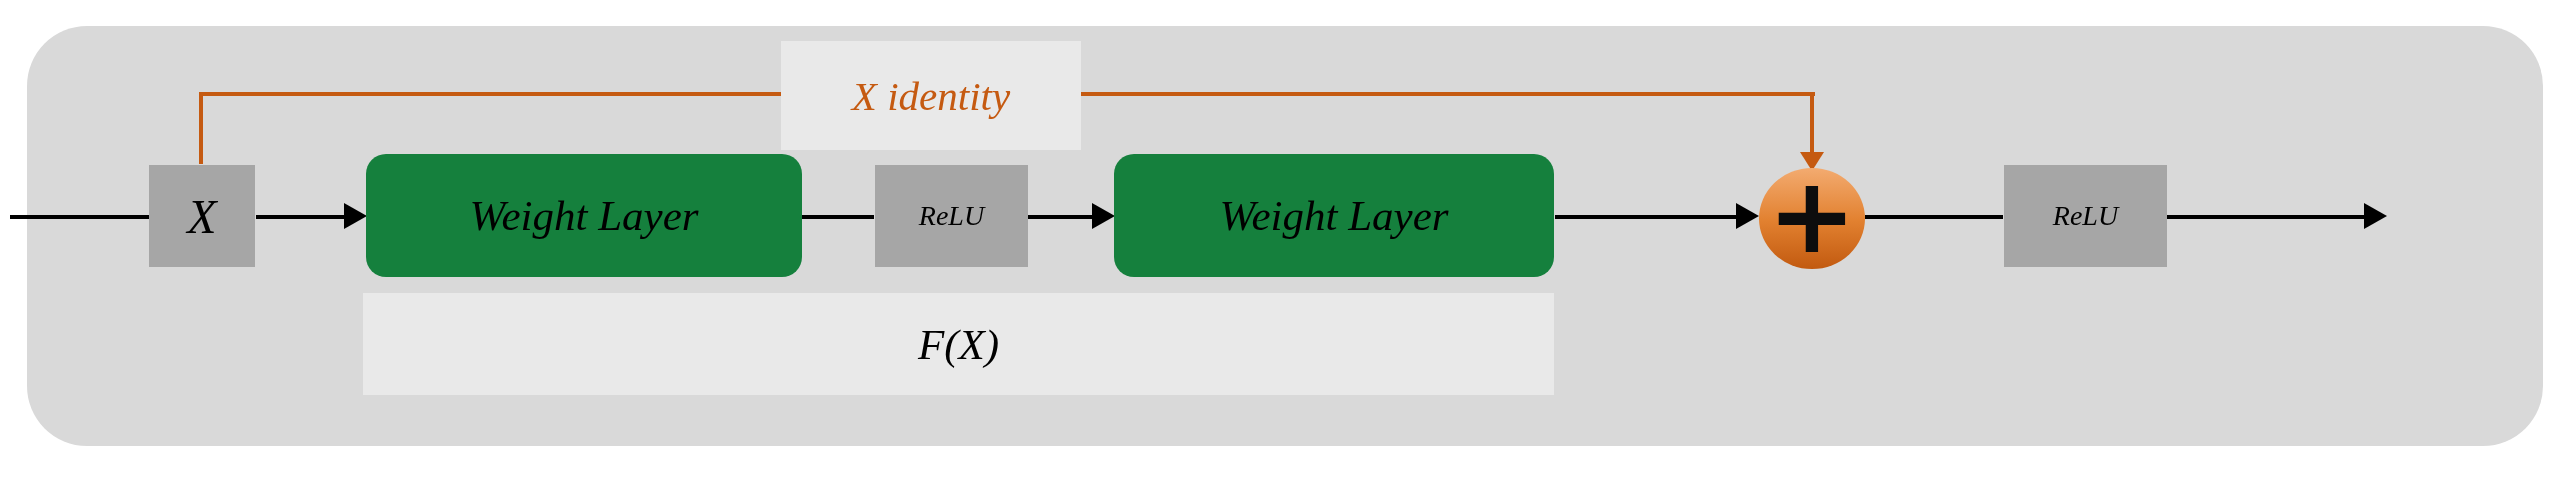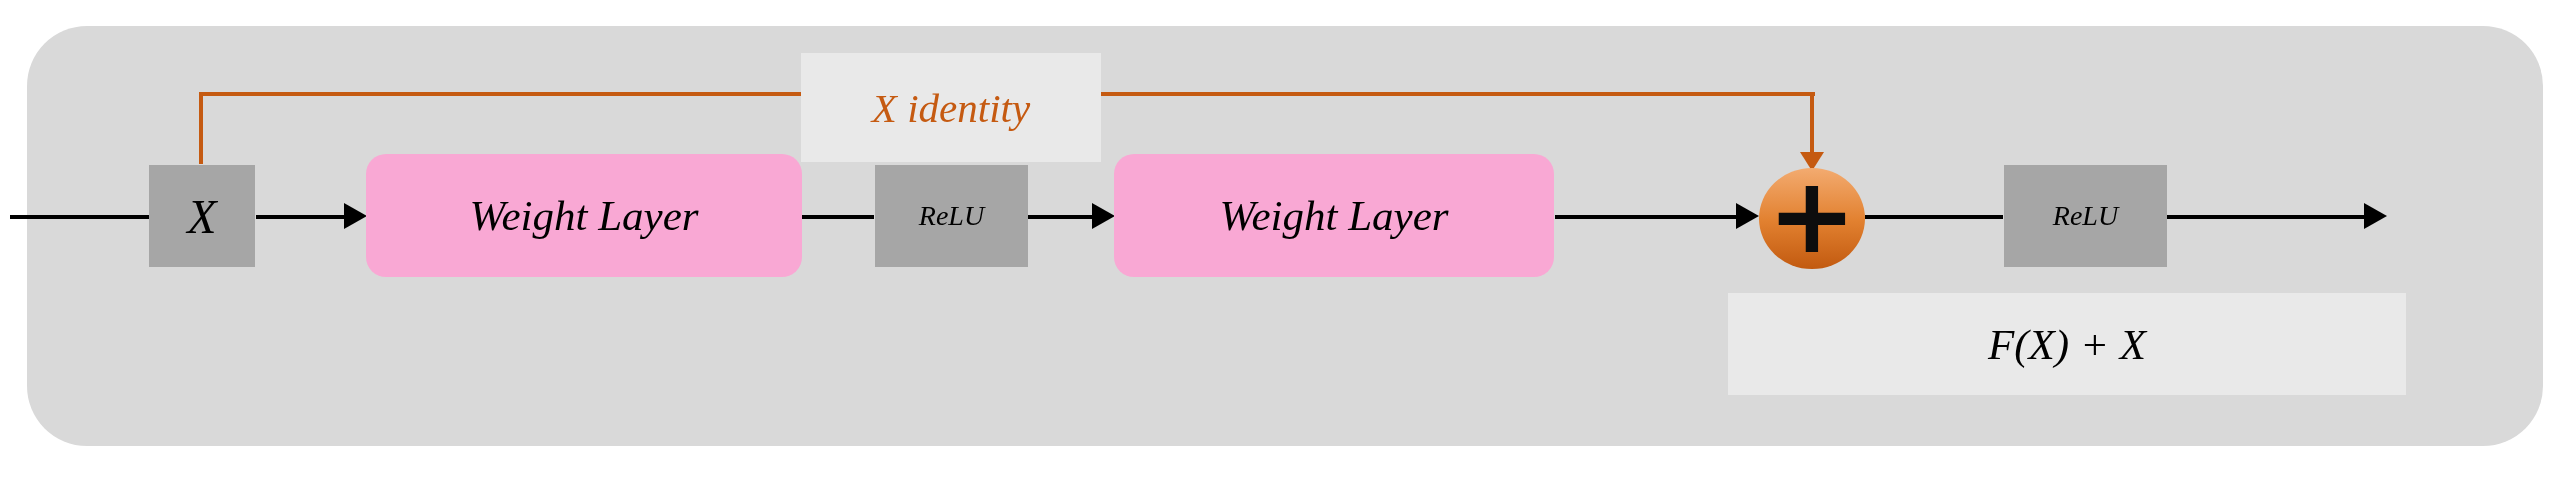--- a/index.html
+++ b/index.html
@@ -24,30 +24,30 @@
   .arrow-down-orange{
     position:absolute;width:0;height:0;
     border-left:12px solid transparent;border-right:12px solid transparent;
     border-top:19px solid #c55a11;
   }
   .node{
     position:absolute;display:flex;align-items:center;justify-content:center;
     color:#000;font-style:italic;
   }
   .gray-box{background:#a6a6a6;font-size:28px;}
-  .green-box{background:#f9a8d4;border-radius:20px;font-size:43px;}
+  .green-box{background:#15803d;border-radius:20px;font-size:43px;}
   .caption-bar{
     position:absolute;background:#e9e9e9;
     display:flex;align-items:center;justify-content:center;
     font-size:43px;font-style:italic;color:#000;
   }
   .identity-label{
-    position:absolute;left:801px;top:41px;width:300px;height:109px;
+    position:absolute;left:781px;top:41px;width:300px;height:109px;
     background:#e9e9e9;display:flex;align-items:center;justify-content:center;
-    color:#c55a11;font-size:41px;font-style:italic;margin-top:12px;
+    color:#c55a11;font-size:41px;font-style:italic;
   }
   .sum-node{
     position:absolute;left:1759px;top:168px;width:106px;height:101px;
     border-radius:50%;
     background:linear-gradient(180deg,#f3ab70 0%,#e28130 52%,#c25a10 100%);
     display:flex;align-items:center;justify-content:center;
   }
   .plus{
     font-family:"DejaVu Sans", sans-serif;
     font-weight:bold;font-style:normal;
@@ -55,22 +55,22 @@
     transform:translateY(-2.8px);
   }
 </style>
 </head>
 <body>
 
 <div class="canvas">
 
   <div class="panel"></div>
 
-  <div class="caption-bar" style="left:1728px;top:293px;width:678px;height:102px;">
-    <span>F(X) + X</span>
+  <div class="caption-bar" style="left:363px;top:293px;width:1191px;height:102px;">
+    <span>F(X)</span>
   </div>
 
   <div class="o-seg" style="left:199px;top:94px;width:4.3px;height:70px;"></div>
   <div class="o-seg" style="left:199px;top:92px;width:1616px;height:4.3px;"></div>
   <div class="o-seg" style="left:1810px;top:94px;width:4.3px;height:59px;"></div>
   <div class="arrow-down-orange" style="left:1800px;top:152px;"></div>
 
   <div class="identity-label">
     <span>X identity</span>
   </div>

